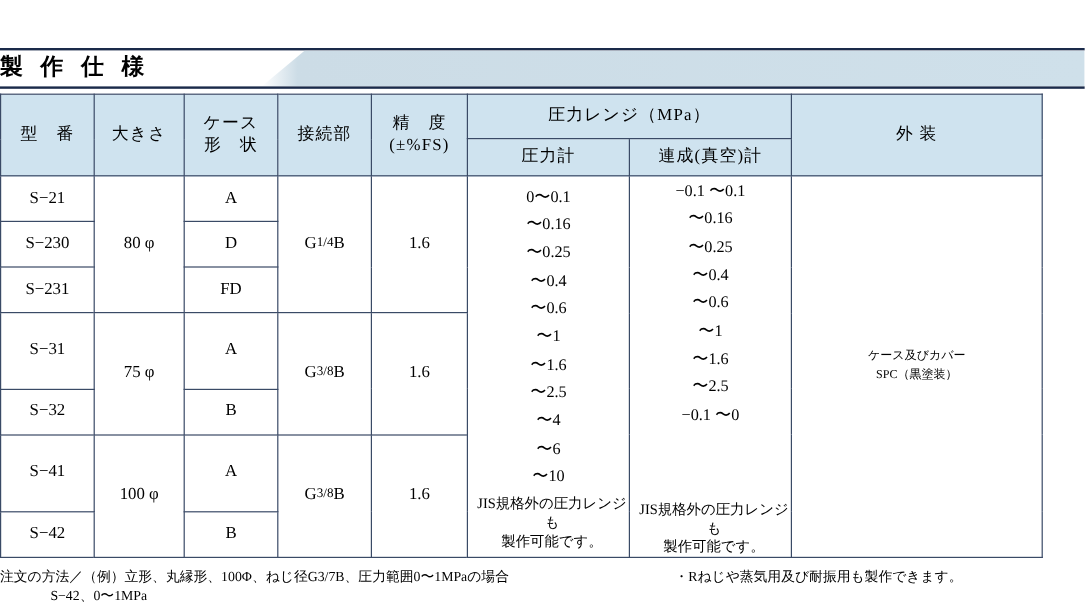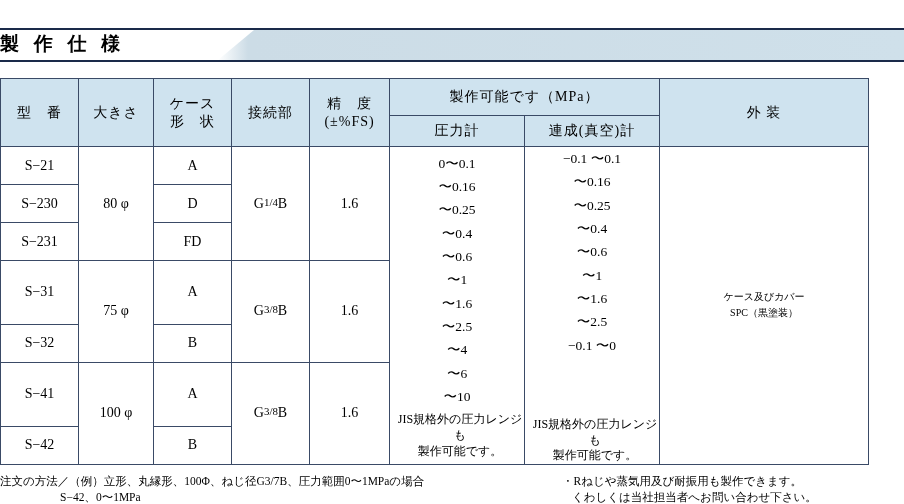--- a/index.html
+++ b/index.html
@@ -13,21 +13,21 @@
     font-family: "Liberation Serif", serif;
     color: #000000;
     overflow: hidden;
     position: relative;
   }
 
   
   .header-band {
     position: absolute;
     left: 0;
-    top: 28px;
+    top: 40px;
     width: 904px;
     height: 40px;
   }
   .header-rule-top {
     position: absolute;
     left: 0;
     top: 0;
     width: 904px;
     height: 2px;
     background: #1a2a4a;
@@ -126,21 +126,21 @@
     font-size: 11.5px;
     line-height: 1.35;
     font-family: "Liberation Serif", serif;
   }
   .footer-left {
     position: absolute;
     left: 0;
     top: 0;
     width: 520px;
   }
-  .footer-left .indent { padding-left: 60px; display: block; }
+  .footer-left .indent { padding-left: 42px; display: block; }
   .footer-right {
     position: absolute;
     left: 562px;
     top: 0;
     width: 342px;
   }
   .footer-right .indent { padding-left: 10px; display: block; }
 </style>
 </head>
 <body>
@@ -169,21 +169,21 @@
       <th class="hdr-tall" rowspan="2">大きさ</th>
       <th class="hdr-tall" rowspan="2">
         <span>ケース</span><br>
         <span>形　状</span>
       </th>
       <th class="hdr-tall" rowspan="2">接続部</th>
       <th class="hdr-tall" rowspan="2">
         <span>精　度</span><br>
         <span>(±%FS)</span>
       </th>
-      <th colspan="2" style="height:36px">製作可能です（MPa）</th>
+      <th colspan="2" style="height:36px">圧力レンジ（MPa）</th>
       <th rowspan="2">外 装</th>
     </tr>
     <tr>
       <th class="hdr-sub">圧力計</th>
       <th class="hdr-sub">連成(真空)計</th>
     </tr>
   </thead>
   <tbody>
 
     <tr>
@@ -271,15 +271,14 @@
   </tbody>
 </table>
 
 <div class="footer">
   <div class="footer-left">
     <span>注文の方法／（例）立形、丸縁形、100Φ、ねじ径G3/7B、圧力範囲0〜1MPaの場合</span>
     <span class="indent">S−42、0〜1MPa</span>
   </div>
   <div class="footer-right">
     <span>・Rねじや蒸気用及び耐振用も製作できます。</span>
-    <span class="indent">くわしくは当社担当者へお問い合わせ下さい。</span>
   </div>
 </div>
 
 </body></html>

